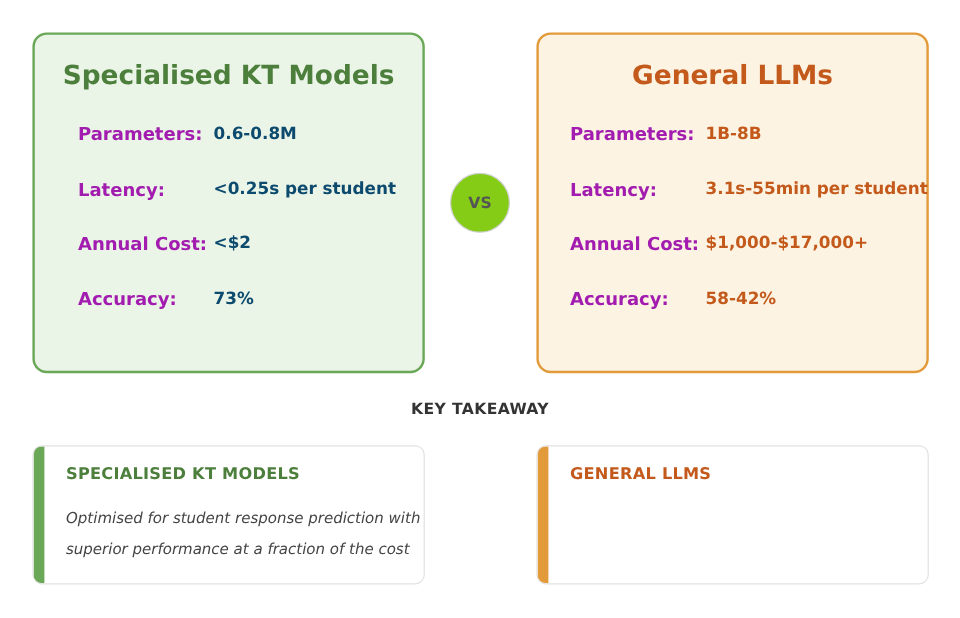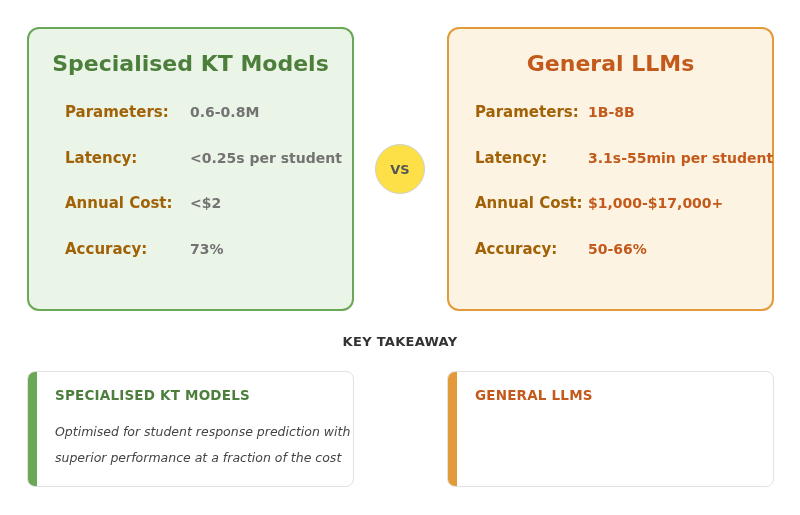--- a/index.html
+++ b/index.html
@@ -14,29 +14,29 @@
     .card.llm { left: 447px; background: #fdf3e2; border-color: #e39a3a; }
 
     .card-title {
       position: absolute; top: 22px; left: 0; right: 0; text-align: center;
       font-size: 22px; font-weight: bold;
     }
     .kt .card-title { color: #4d7f3c; }
     .llm .card-title { color: #c35a1c; }
 
     .row { position: absolute; left: 36px; font-size: 15px; font-weight: bold; }
-    .row .label { position: absolute; left: 0; top: 0; white-space: nowrap; color: #a16207; }
+    .row .label { position: absolute; left: 0; top: 0; white-space: nowrap; color: #a21caf; }
     .row .value { position: absolute; top: 1px; white-space: nowrap; font-size: 14px; }
-    .kt .row .value { left: 125px; color: #737373; }
+    .kt .row .value { left: 113px; color: #0c4a6e; }
     .llm .row .value { left: 113px; color: #c35a1c; }
     .llm .row { left: 26px; }
 
     .vs {
       position: absolute; left: 375px; top: 144px; width: 50px; height: 50px;
-      border-radius: 50%; border: 1.5px solid #cfcfcf; background: #fde047;
+      border-radius: 50%; border: 1.5px solid #cfcfcf; background: #84cc16;
       display: flex; align-items: center; justify-content: center;
       font-size: 13px; font-weight: bold; color: #555555;
     }
 
     .takeaway-title {
       position: absolute; top: 334px; left: 0; right: 0; text-align: center;
       font-size: 13px; font-weight: bold; color: #333333; letter-spacing: 0.3px;
     }
 
     .tk {
@@ -92,21 +92,21 @@
   <div class="row" style="top:120px">
     <span class="label">Latency:</span>
     <span class="value">3.1s-55min per student</span>
   </div>
   <div class="row" style="top:165px">
     <span class="label">Annual Cost:</span>
     <span class="value">$1,000-$17,000+</span>
   </div>
   <div class="row" style="top:211px">
     <span class="label">Accuracy:</span>
-    <span class="value">50-66%</span>
+    <span class="value">58-42%</span>
   </div>
 </div>
 
 <div class="takeaway-title">KEY TAKEAWAY</div>
 
 <div class="tk kt">
   <div class="bar"></div>
   <div class="tk-head">SPECIALISED KT MODELS</div>
   <div class="tk-body">Optimised for student response prediction with superior performance at a fraction of the cost</div>
 </div>

